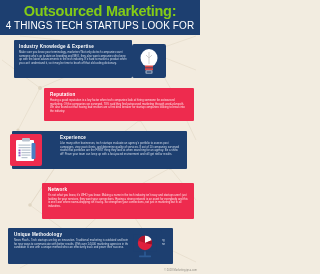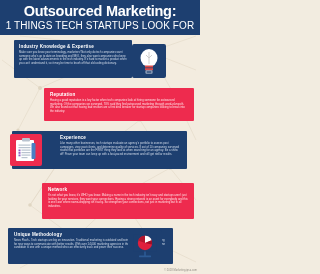--- a/index.html
+++ b/index.html
@@ -14,21 +14,21 @@
   
   .netbg{position:absolute;inset:0;z-index:0;pointer-events:none;}
 
   
   .header{
     position:absolute;left:0;top:0;width:200px;height:35px;
     background:#1d3f70;z-index:3;
     display:flex;flex-direction:column;align-items:center;justify-content:center;
   }
   .header .t1{
-    color:#ffffff;font-weight:bold;font-size:14.5px;letter-spacing:-.3px;
+    color:#84cc16;font-weight:bold;font-size:14.5px;letter-spacing:-.3px;
     line-height:15px;white-space:nowrap;
   }
   .header .t2{
     color:#ffffff;font-size:10px;letter-spacing:.1px;line-height:12px;
     white-space:nowrap;margin-top:1px;font-weight:normal;
   }
 
   
   .card{position:absolute;z-index:2;border-radius:1px;}
   .card .h{
@@ -93,21 +93,21 @@
       <circle cx="170" cy="168" r="1.8"></circle>
         <circle cx="120" cy="196" r="2"></circle>
       <circle cx="75" cy="238" r="1.8"></circle>
         <circle cx="150" cy="240" r="1.6"></circle>
       <circle cx="18" cy="130" r="1.6"></circle>
     </g>
   </svg>
 
   <div class="header">
     <div class="t1">Outsourced Marketing:</div>
-    <div class="t2">1 THINGS TECH STARTUPS LOOK FOR</div>
+    <div class="t2">4 THINGS TECH STARTUPS LOOK FOR</div>
   </div>
 
   <div class="card navy c1">
     <div class="h">Industry Knowledge &amp; Expertise</div>
     <div class="b">Make sure you know your terminology, marketers! Not only do tech companies want someone who's up to date on branding and SEO, they also want companies who keep up with the latest advancements in the tech industry. It's hard to market a product when you can't understand it, so it may be time to brush off that old coding dictionary.</div>
   </div>
   <div class="icon-tile tile-bulb">
     <svg width="26" height="28" viewBox="0 0 26 28">
       <ellipse cx="13" cy="11" rx="8.5" ry="9" fill="#ffffff"></ellipse>
       <rect x="9" y="18.5" width="8" height="2" fill="#d94a4a"></rect>

